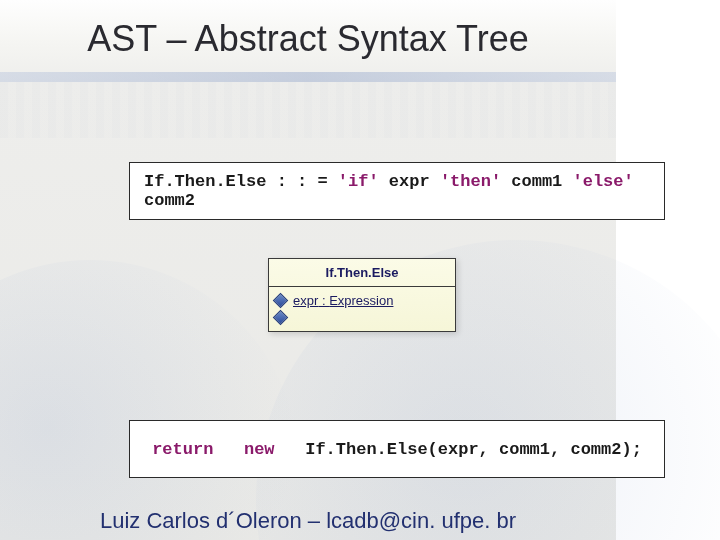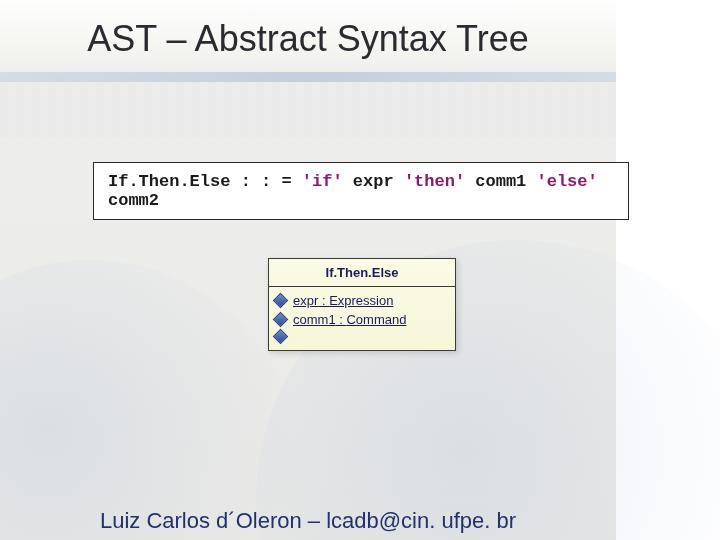--- a/index.html
+++ b/index.html
@@ -21,21 +21,21 @@
     opacity: 0.5;
   }
   .title {
     position: absolute; top: 18px; left: 0; width: 100%;
     text-align: center; font-size: 36px; color: #2a2a30;
     font-family: "Trebuchet MS", Verdana, sans-serif;
   }
   .codebox {
     position: absolute; background: #fff; border: 1.5px solid #2a2a2a;
     font-family: "Courier New", monospace; font-size: 17px; font-weight: bold;
-    color: #1a1a1a; display: flex; align-items: center; padding: 0 14px;
+    color: #1a1a1a; display: flex; align-items: center; padding: 0 14px; margin-left: 36px;
   }
   .codebox1 { top: 162px; left: 93px; width: 536px; height: 58px; }
   .codebox2 { top: 420px; left: 93px; width: 536px; height: 58px; justify-content: center; }
   .kw { color: #8a1a6a; }
   .uml {
     position: absolute; top: 258px; left: 268px; width: 188px;
     background: linear-gradient(to bottom, #fbfbe7 0%, #f6f6d8 100%);
     border: 1px solid #3a3a3a;
     box-shadow: 2px 2px 6px rgba(0,0,0,0.15);
     font-family: Verdana, Arial, sans-serif; font-size: 13px; color: #1a1a60;
@@ -89,23 +89,28 @@
 
   <div class="uml">
     <div class="uml-head">If.Then.Else</div>
     <div class="uml-body">
       <div class="uml-row">
         <div class="diamond"></div>
         <span><span>expr</span> : <span>Expression</span></span>
       </div>
       <div class="uml-row">
         <div class="diamond"></div>
-        <span><span>comm1</span> : <span>Command</span></span>
-      </div>
-      <div class="uml-row">
-        <div class="diamond"></div>
       </div>
     </div>
   </div>
 
+  <div class="codebox codebox2">
+    <span>
+      <span class="kw">return</span>
+      <span>&nbsp;</span>
+      <span class="kw">new</span>
+      <span>&nbsp;</span>
+      <span>If.Then.Else(expr, comm1, comm2);</span>
+    </span>
+  </div>
 
   <div class="footer">Luiz Carlos d´Oleron – lcadb@cin. ufpe. br</div>
 </div>
 
 </body></html>

